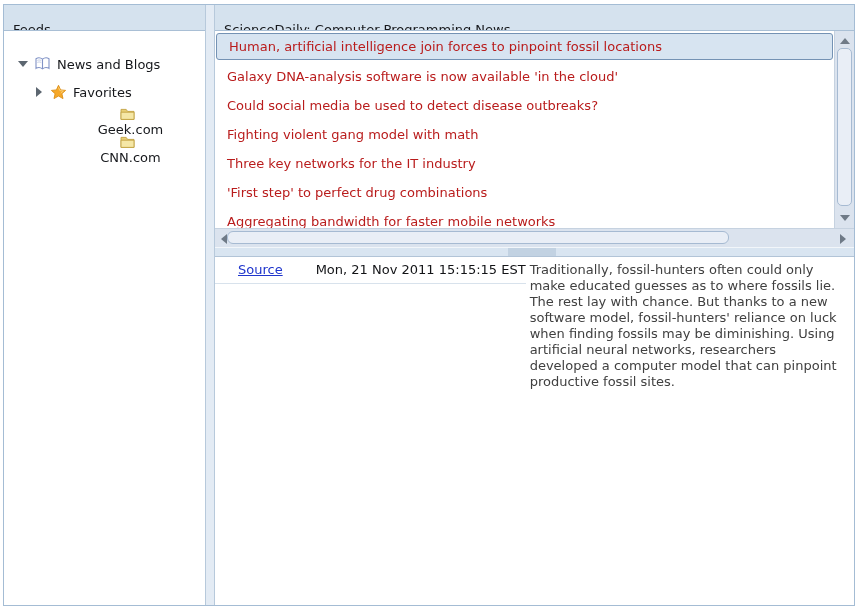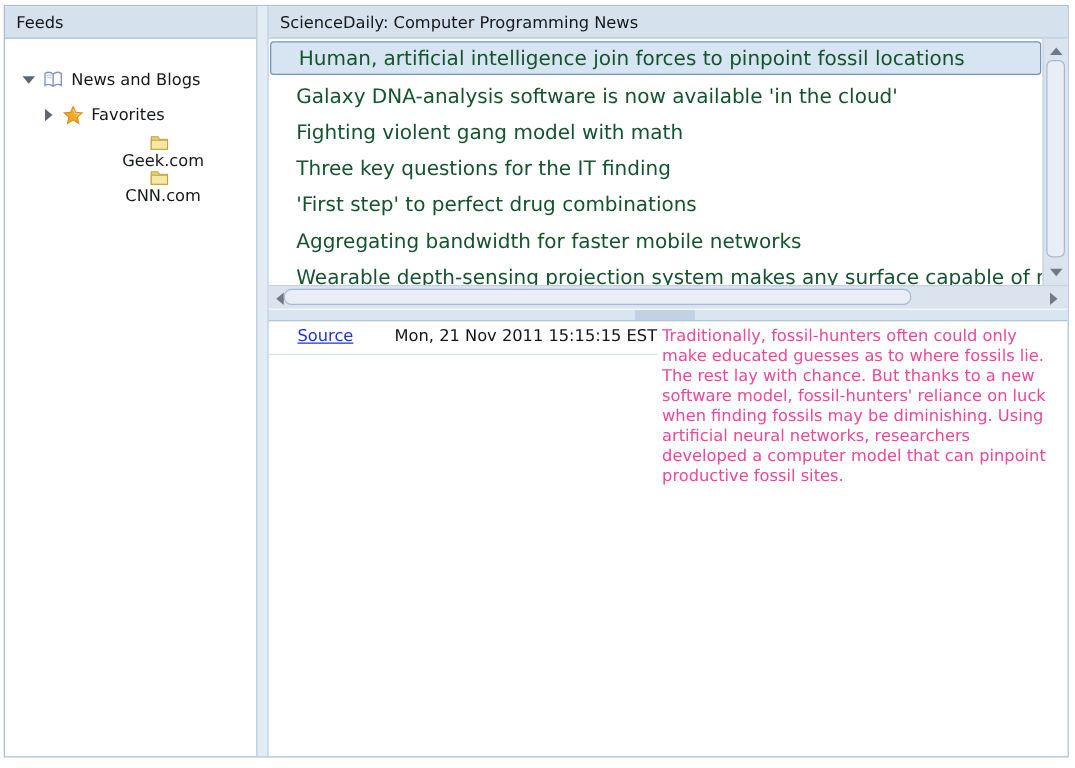--- a/index.html
+++ b/index.html
@@ -3,21 +3,21 @@
 <meta charset="utf-8">
 <style>
   * { box-sizing: border-box; margin: 0; padding: 0; }
   html, body { width: 860px; height: 614px; background: #ffffff;
     font-family: "DejaVu Sans", "Liberation Sans", sans-serif; }
   .window { position: absolute; left: 3px; top: 4px; width: 852px; height: 602px;
     border: 1px solid #a4bcd4; background: #fff; display: flex; overflow: hidden; }
 
   
   .panel-header { height: 26px; background: #d5e2ee; border-bottom: 1px solid #a9bfd5;
-    font-size: 13px; color: #16181c; line-height: 25px; padding: 1px 9px;
+    font-size: 13px; color: #16181c; line-height: 25px; padding: 12px 9px;
     white-space: nowrap; overflow: hidden; flex: 0 0 auto; }
 
   
   .sidebar { width: 201px; flex: 0 0 201px; display: flex; flex-direction: column; background: #fff; }
   .tree { padding-top: 19px; }
   .tree-row { height: 28px; display: flex; align-items: center; font-size: 13px;
     color: #16181c; white-space: nowrap; cursor: default; }
   .tree-row .label { margin-left: 6px; }
   .caret { width: 10px; height: 10px; display: inline-flex; align-items: center;
     justify-content: center; margin-right: 6px; flex: 0 0 auto; }
@@ -32,22 +32,22 @@
 
   
   .vsplit { flex: 0 0 10px; background: #e3ebf4;
     border-left: 1px solid #b7c9db; border-right: 1px solid #b7c9db; cursor: col-resize; }
 
   
   .main { flex: 1 1 auto; display: flex; flex-direction: column; min-width: 0; }
   .list-area { flex: 1 1 auto; position: relative; background: #fff; min-height: 0; }
   .items { position: absolute; left: 0; top: 0; right: 20px; bottom: 19px;
     overflow: hidden; padding-top: 2px; }
-  .item { height: 29px; line-height: 29px; padding: 0 22px; font-size: 16px;
-    color: #14532d; white-space: nowrap; overflow: hidden; cursor: default; }
+  .item { height: 29px; line-height: 29px; padding: 0 12px; font-size: 13px;
+    color: #b91c1c; white-space: nowrap; overflow: hidden; cursor: default; }
   .item.selected { height: 27px; line-height: 25px; margin: 0 1px 2px 1px;
     background: #d7e4f1; border: 1px solid #7492b4; border-radius: 3px; }
 
   
   .vscroll { position: absolute; top: 0; right: 0; width: 20px; bottom: 19px;
     background: #dbe3ee; border-left: 1px solid #c6d2e0; }
   .vscroll .arr { position: absolute; left: 5px; width: 0; height: 0; }
   .vscroll .arr.up { top: 7px; border-left: 5px solid transparent;
     border-right: 5px solid transparent; border-bottom: 6px solid #6f7a87; }
   .vscroll .arr.down { bottom: 7px; border-left: 5px solid transparent;
@@ -71,21 +71,21 @@
     border-bottom: 1px solid #b2c4d7; position: relative; cursor: row-resize; }
   .hsplit .grip { position: absolute; left: 293px; top: 0; width: 48px; height: 100%;
     background: #c2d2e2; }
 
   
   .detail { flex: 1 1 auto; background: #fff; display: flex; flex-direction: row; min-height: 0; }
   .source-row { height: 27px; display: flex; align-items: center; padding-left: 23px;
     border-bottom: 1px solid #d8e2ec; font-size: 13px; flex: 0 0 auto; }
   .source-link { color: #1f35cc; text-decoration: underline; cursor: pointer; }
   .date { margin-left: 33px; color: #121316; }
-  .summary { padding: 5px 8px 0 4px; font-size: 13px; line-height: 16px; color: #ec4899; }
+  .summary { padding: 5px 8px 0 4px; font-size: 13px; line-height: 16px; color: #404040; }
 </style>
 </head>
 <body>
 
 <div class="window">
 
   <div class="sidebar">
     <div class="panel-header">Feeds</div>
     <div class="tree">
 
@@ -134,22 +134,23 @@
   <div class="vsplit"></div>
 
   <div class="main">
     <div class="panel-header">ScienceDaily: Computer Programming News</div>
 
     <div class="list-area">
       <div class="items">
 
       <div class="item selected">Human, artificial intelligence join forces to pinpoint fossil locations</div>
           <div class="item">Galaxy DNA-analysis software is now available 'in the cloud'</div>
+          <div class="item">Could social media be used to detect disease outbreaks?</div>
           <div class="item">Fighting violent gang model with math</div>
-          <div class="item">Three key questions for the IT finding</div>
+          <div class="item">Three key networks for the IT industry</div>
           <div class="item">'First step' to perfect drug combinations</div>
           <div class="item">Aggregating bandwidth for faster mobile networks</div>
           <div class="item">Wearable depth-sensing projection system makes any surface capable of multitouch interaction</div>
         </div>
 
       <div class="vscroll">
         <div class="arr up"></div>
         <div class="thumb"></div>
         <div class="arr down"></div>
       </div>

